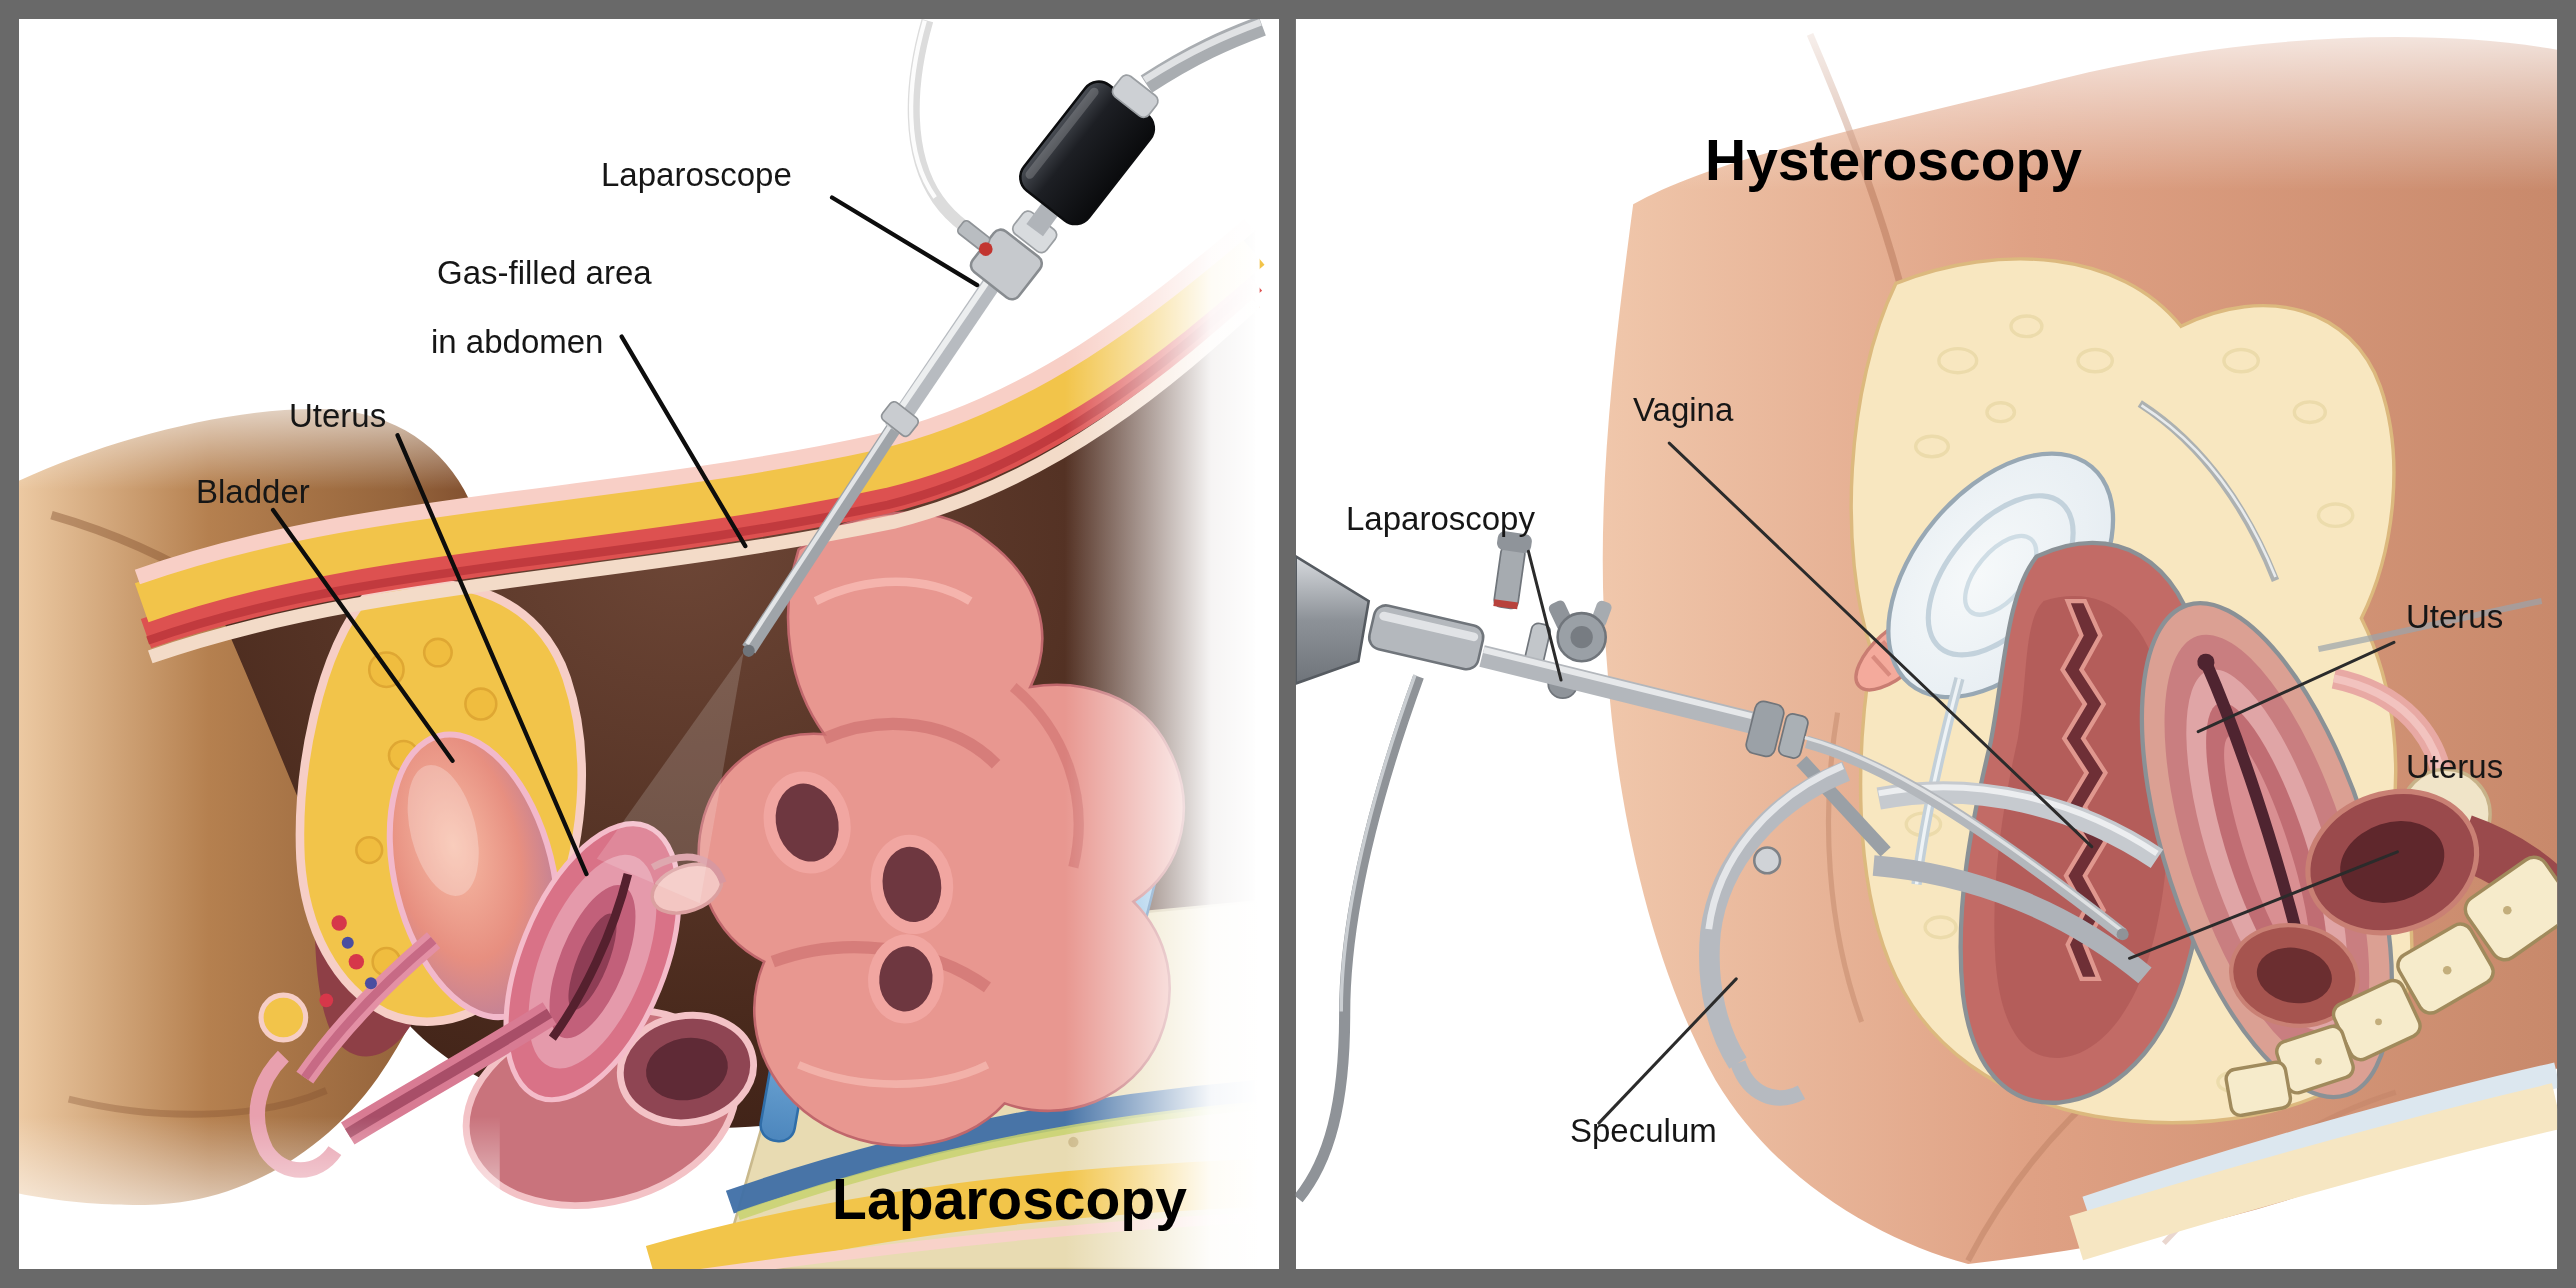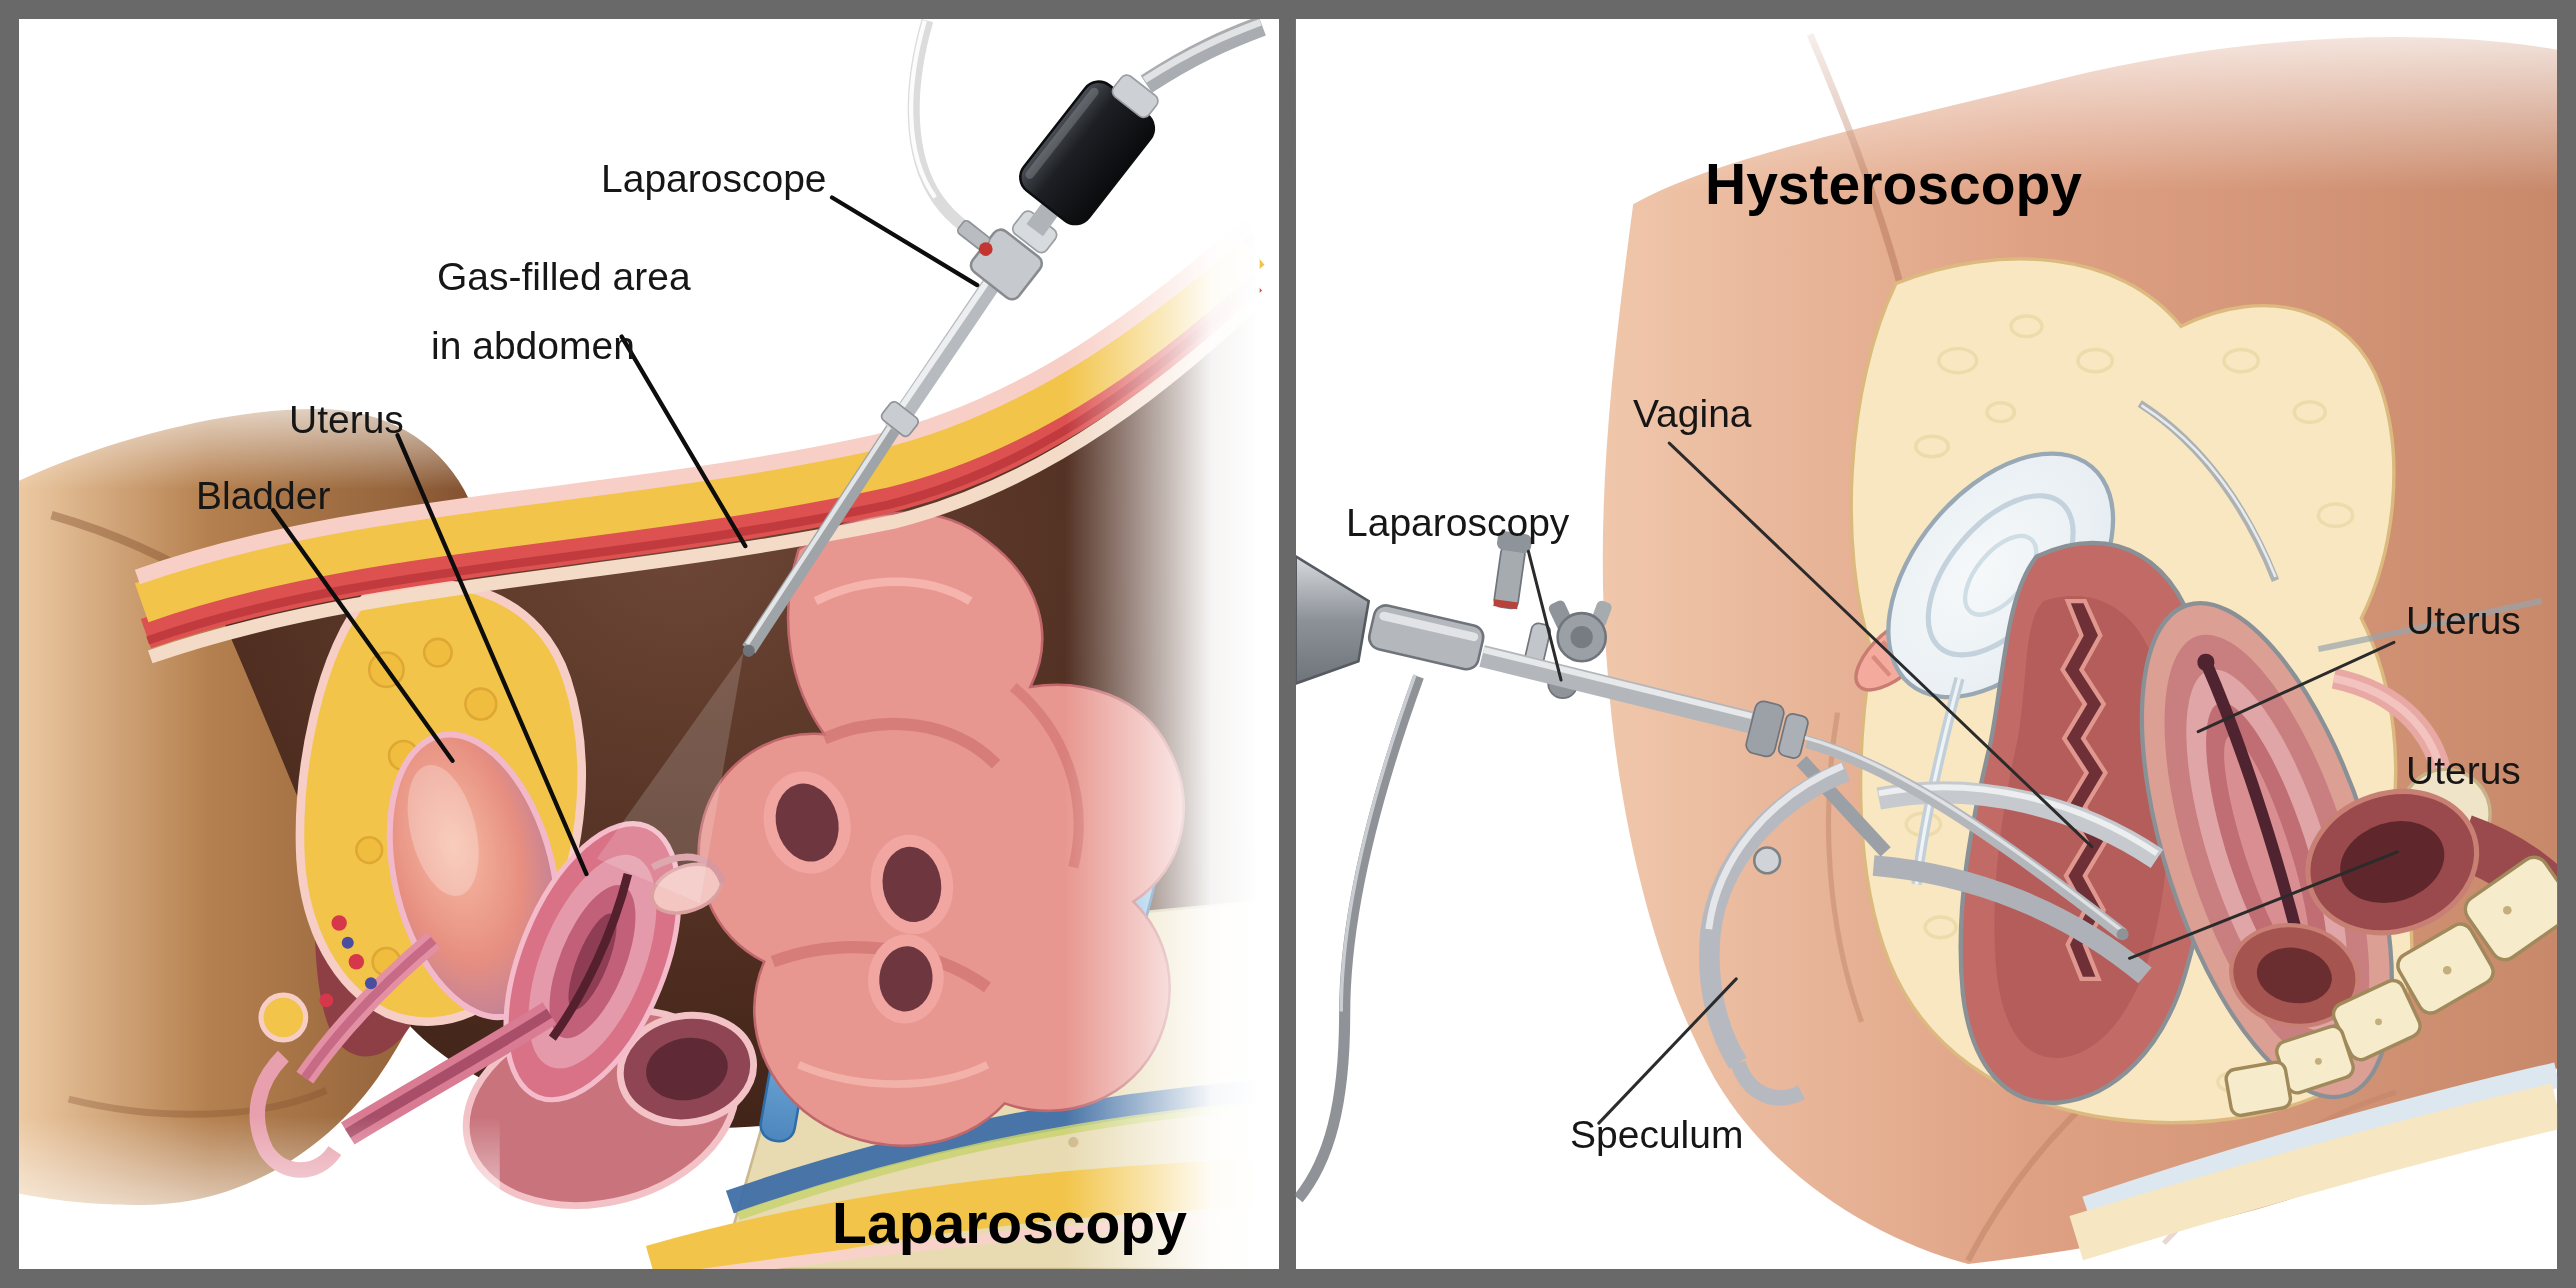--- a/index.html
+++ b/index.html
@@ -7,26 +7,26 @@
     width:2576px;height:1288px;position:relative;
     background:#696969;
     font-family:"Liberation Sans", sans-serif;
     overflow:hidden;
   }
   .panel{position:absolute;top:19px;height:1250px;background:#ffffff;}
   #panel-left{left:19px;width:1260px;}
   #panel-right{left:1296px;width:1261px;}
   #art{position:absolute;left:0;top:0;}
   .lbl{
-    position:absolute;color:#161616;font-size:39px;line-height:1.12;
+    position:absolute;color:#161616;font-size:33px;line-height:1.12;
     white-space:nowrap;letter-spacing:0;
   }
   .title{
     position:absolute;color:#000;font-weight:bold;font-size:57px;
-    text-align:center;white-space:nowrap;margin-top:24px;
+    text-align:center;white-space:nowrap;
   }
 </style>
 </head>
 <body>
 
 <div class="panel" id="panel-left"></div>
 <div class="panel" id="panel-right"></div>
 
 <svg id="art" width="2576" height="1288" viewBox="0 0 3000 1500">
   <defs>

